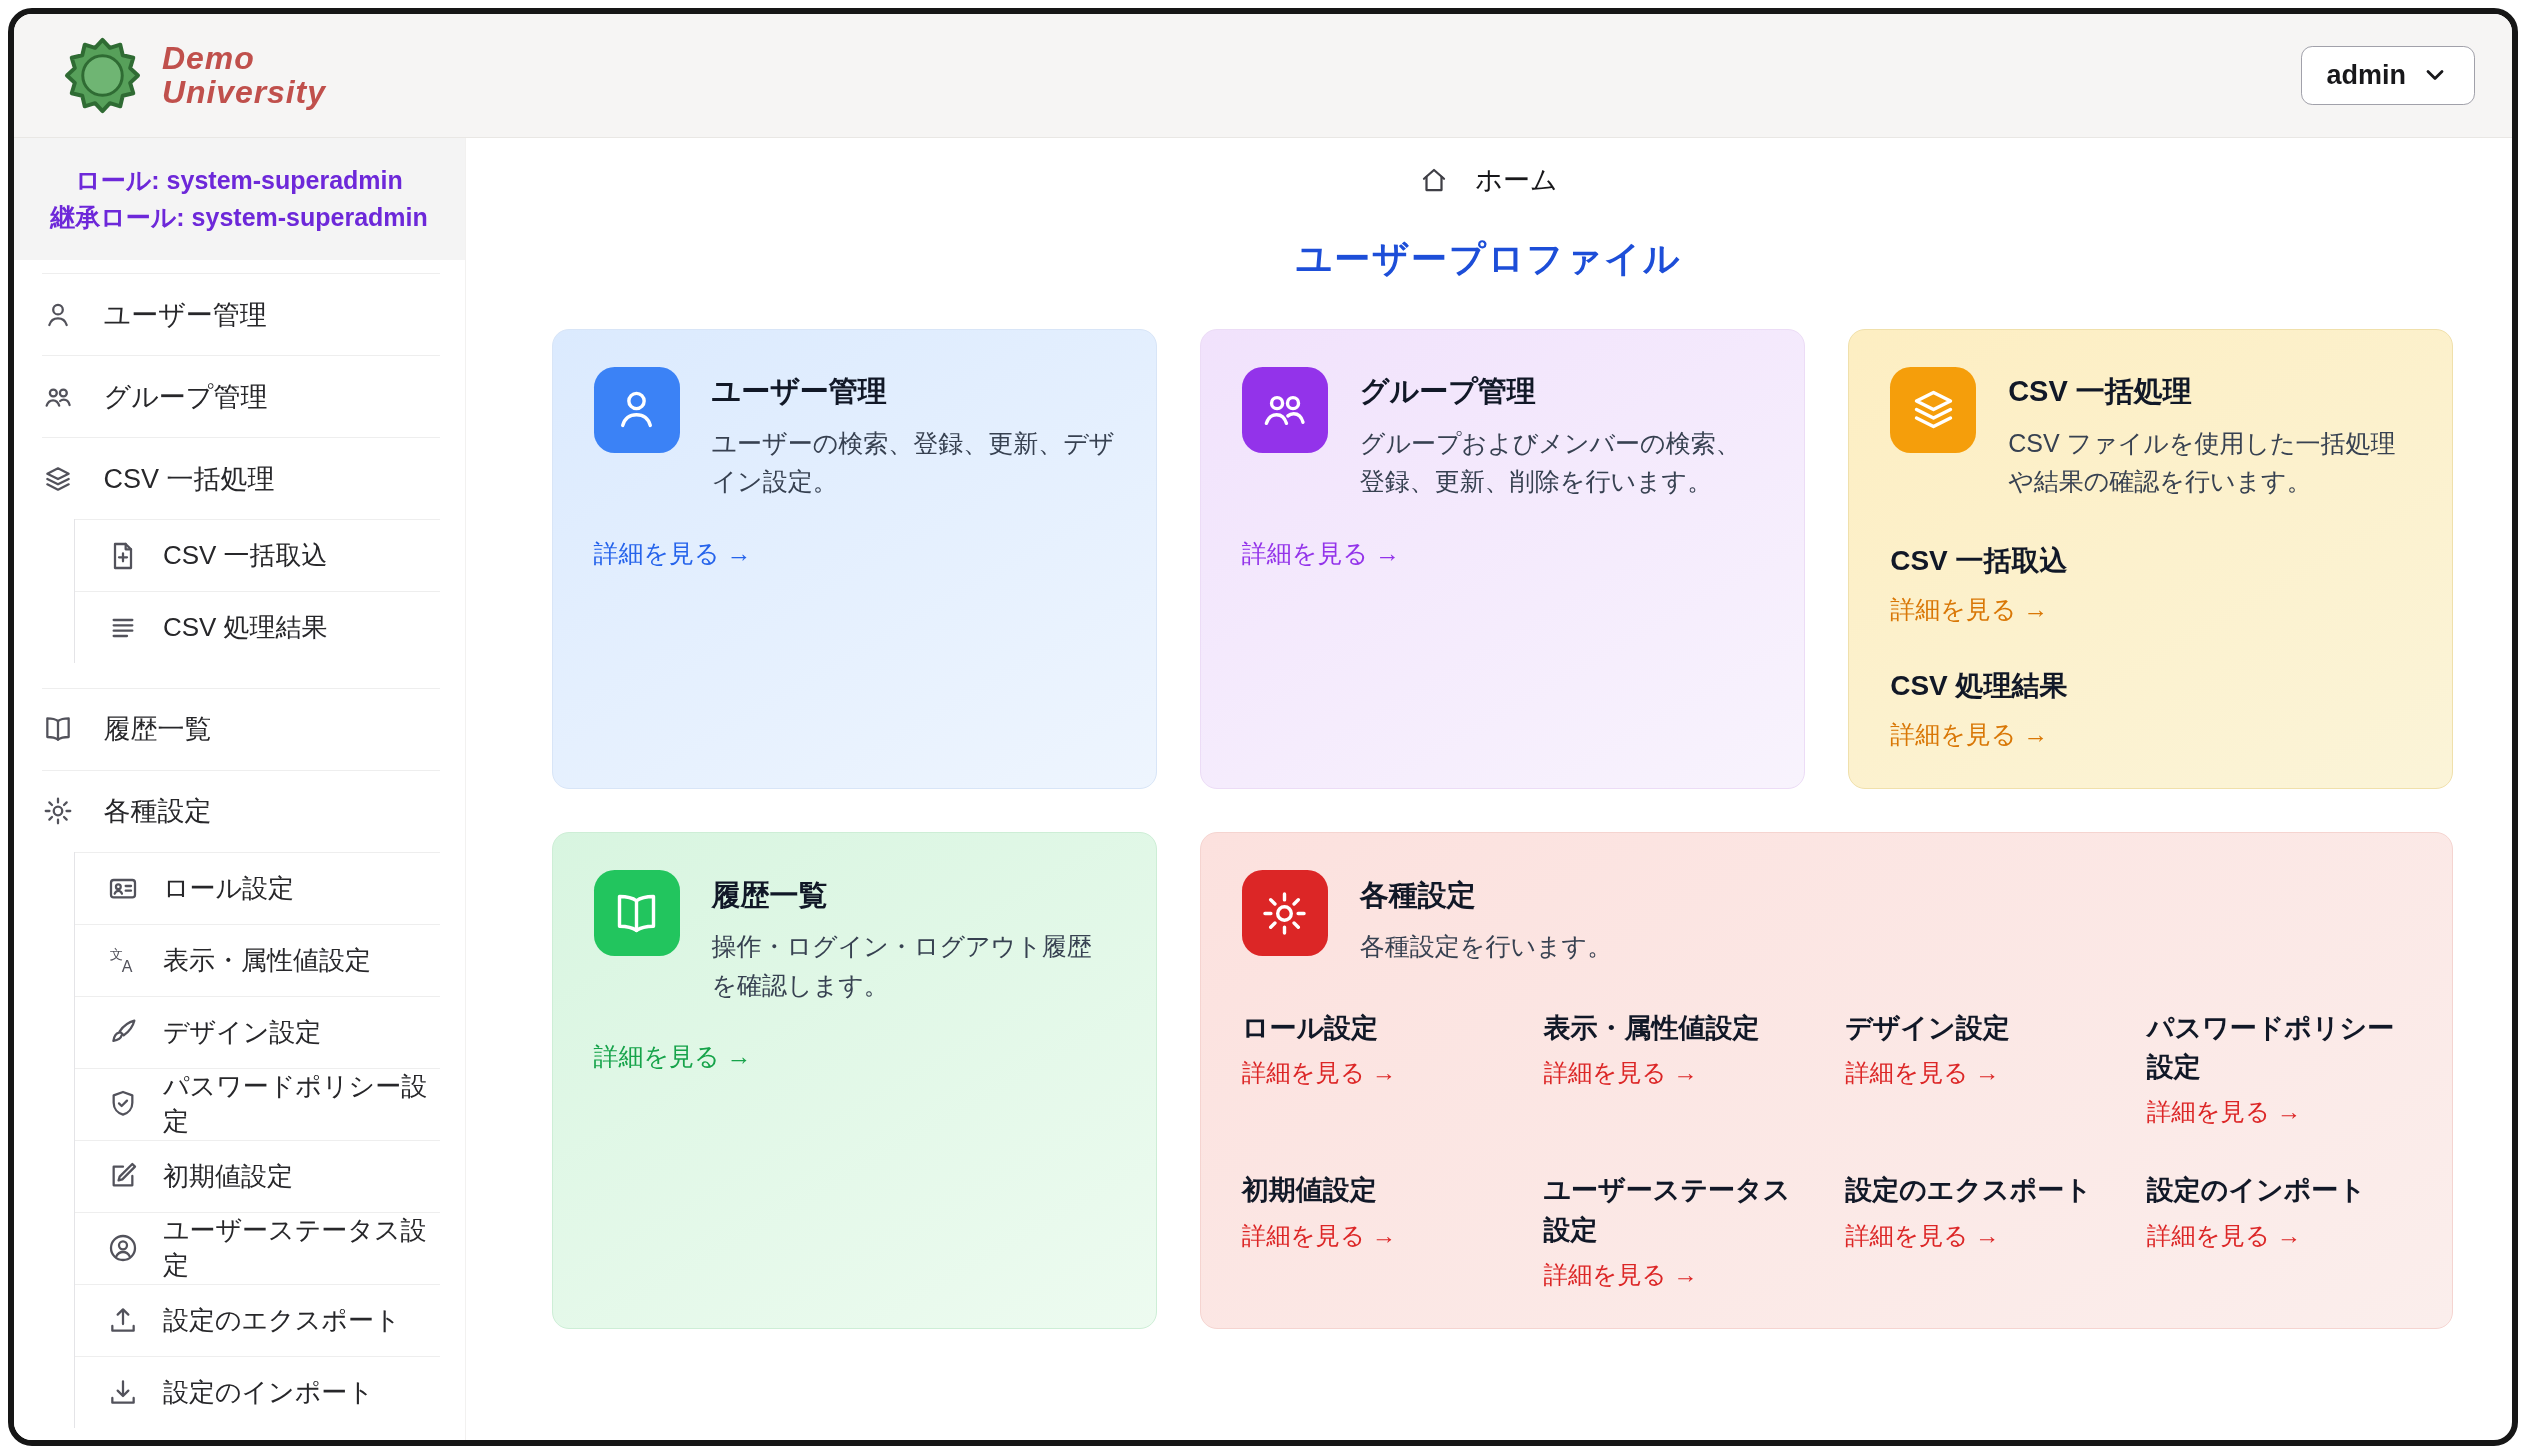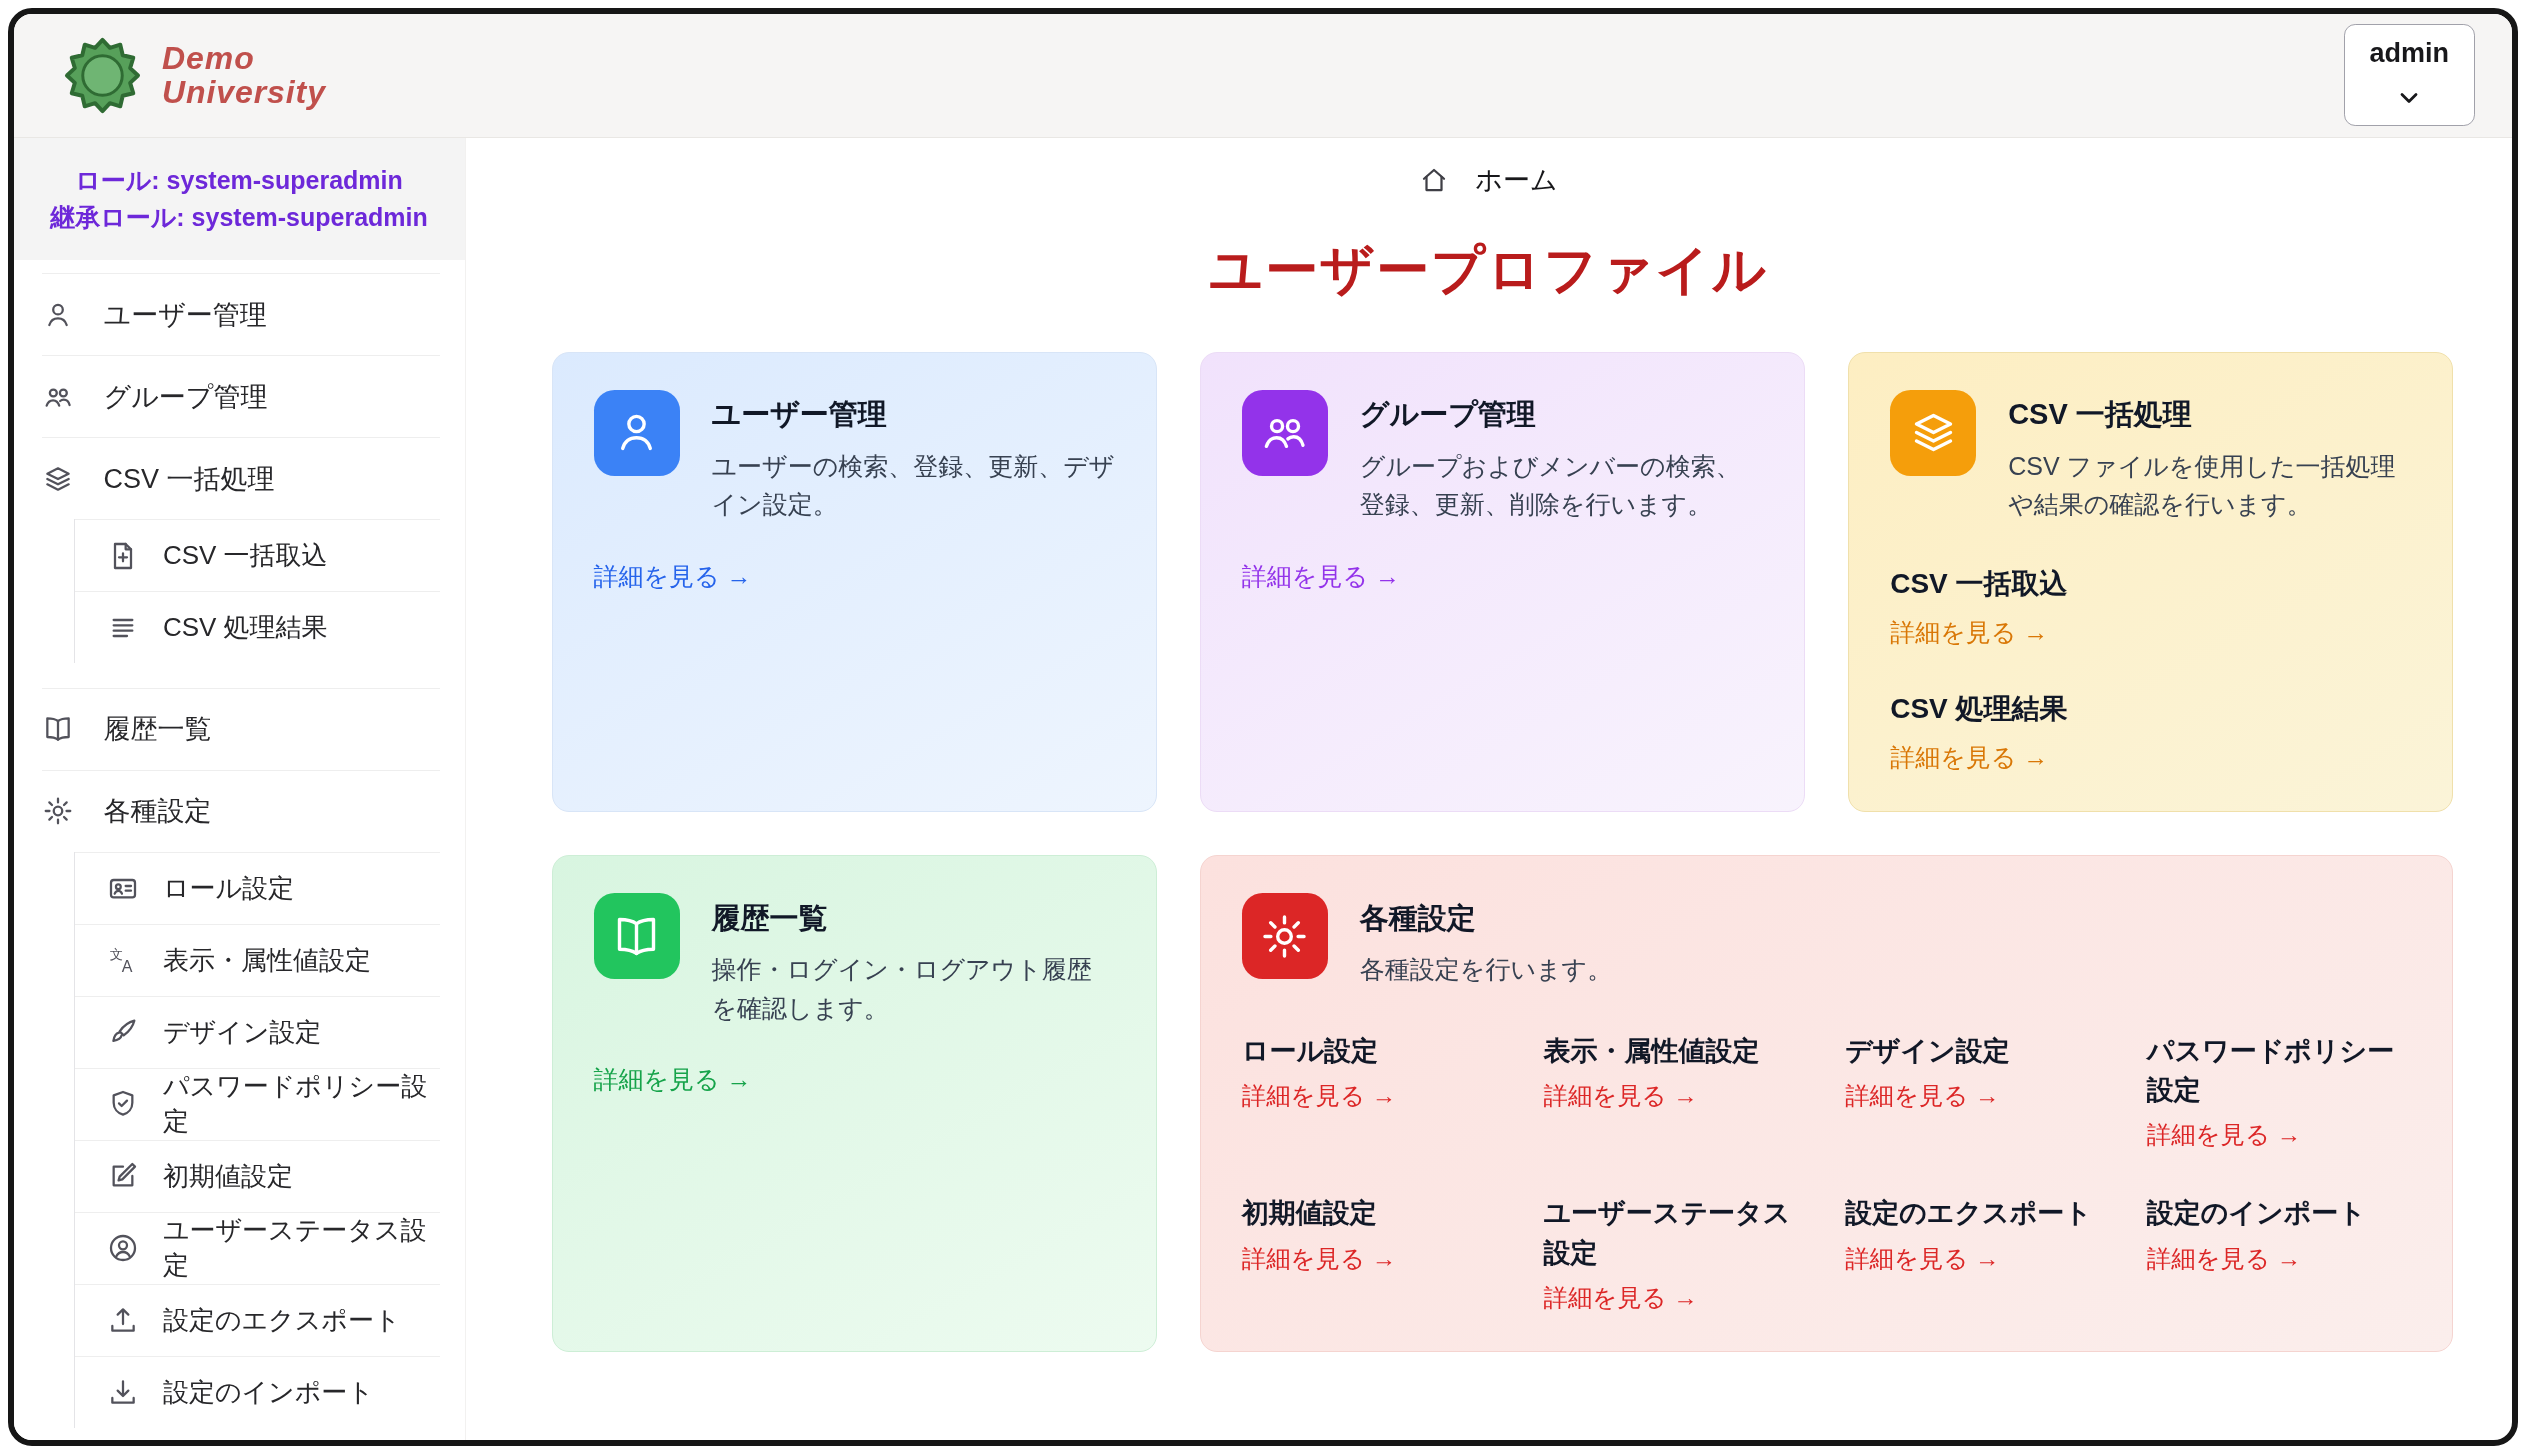--- a/index.html
+++ b/index.html
@@ -11,21 +11,21 @@
 
   
   .header { height:124px; flex:none; background:#f6f5f4; border-bottom:1.9px solid #e9e7e4;
     display:flex; align-items:center; padding:0 37px 0 49px; }
   .brand { display:flex; align-items:center; gap:20.6px; }
   .brand-logo { width:79px; height:79px; }
   .brand-text { font-style:italic; font-weight:bold; font-size:32px; line-height:34px;
     color:#c0504c; letter-spacing:0.9px; }
   .user-btn { margin-left:auto; display:flex; align-items:center; gap:15px;
     background:#ffffff; border:1.9px solid #a1a1aa; border-radius:11.2px;
-    padding:13px 24.4px; font-size:27px; font-weight:bold; color:#18181b; cursor:pointer;flex-direction:column; }
+    padding:13px 24.4px; font-size:27px; font-weight:bold; color:#18181b; cursor:pointer; }
   .user-btn svg { width:28px; height:28px; color:#18181b; }
 
   
   .content { flex:1; display:flex; min-height:0; }
   .sidebar { width:452px; flex:none; background:#ffffff; border-right:1.9px solid #f2f1f0;
     overflow:hidden; }
   .role-box { background:#f4f4f4; padding:24.4px 28px; text-align:center;
     font-size:25px; font-weight:bold; color:#6d28d9; line-height:37px; }
   .menu { padding:13px 24.4px 0 28px; }
   .m-item { display:flex; align-items:center; gap:30px; height:82px;
@@ -35,22 +35,22 @@
   .m-sub { display:flex; align-items:center; gap:24.4px; height:72px; padding-left:32px;
     font-size:26px; color:#27272a; border-top:1.9px solid #eeeeee; cursor:pointer; }
   .m-ico { flex:none; display:flex; }
   .m-ico svg { width:32px; height:32px; color:#52525b; }
 
   
   .main { flex:1; padding-top:24.4px; overflow:hidden; }
   .crumb { display:flex; justify-content:center; align-items:center; gap:26px;
     font-size:27px; color:#18181b;text-align:right; }
   .crumb svg { width:30px; height:30px; color:#3f3f46; }
-  .page-title { margin-top:37px; text-align:center; font-size:53px; font-weight:800;
-    color:#b91c1c; letter-spacing:1.9px; }
+  .page-title { margin-top:37px; text-align:center; font-size:36px; font-weight:800;
+    color:#1d4ed8; letter-spacing:1.9px; }
 
   .cards { margin-top:45px; padding:0 58px 28px 86px; display:grid;
     grid-template-columns:1fr 1fr 1fr; gap:43px; }
   .card { border-radius:17px; padding:37px 41px; min-height:411px; }
   .card.row2 { min-height:480px; }
   .card.span2 { grid-column:2 / span 2; }
   .card.blue   { background:linear-gradient(150deg,#dbeafe,#eef5fe); border:1.9px solid #d8e5f7; }
   .card.purple { background:linear-gradient(150deg,#f1e2fc,#f8f3fd); border:1.9px solid #ecdcf6; }
   .card.amber  { background:linear-gradient(150deg,#fdeec2,#fbf4d8); border:1.9px solid #f0e0ab; }
   .card.green  { background:linear-gradient(150deg,#d8f5e0,#edfbf0); border:1.9px solid #cdeed6; }

